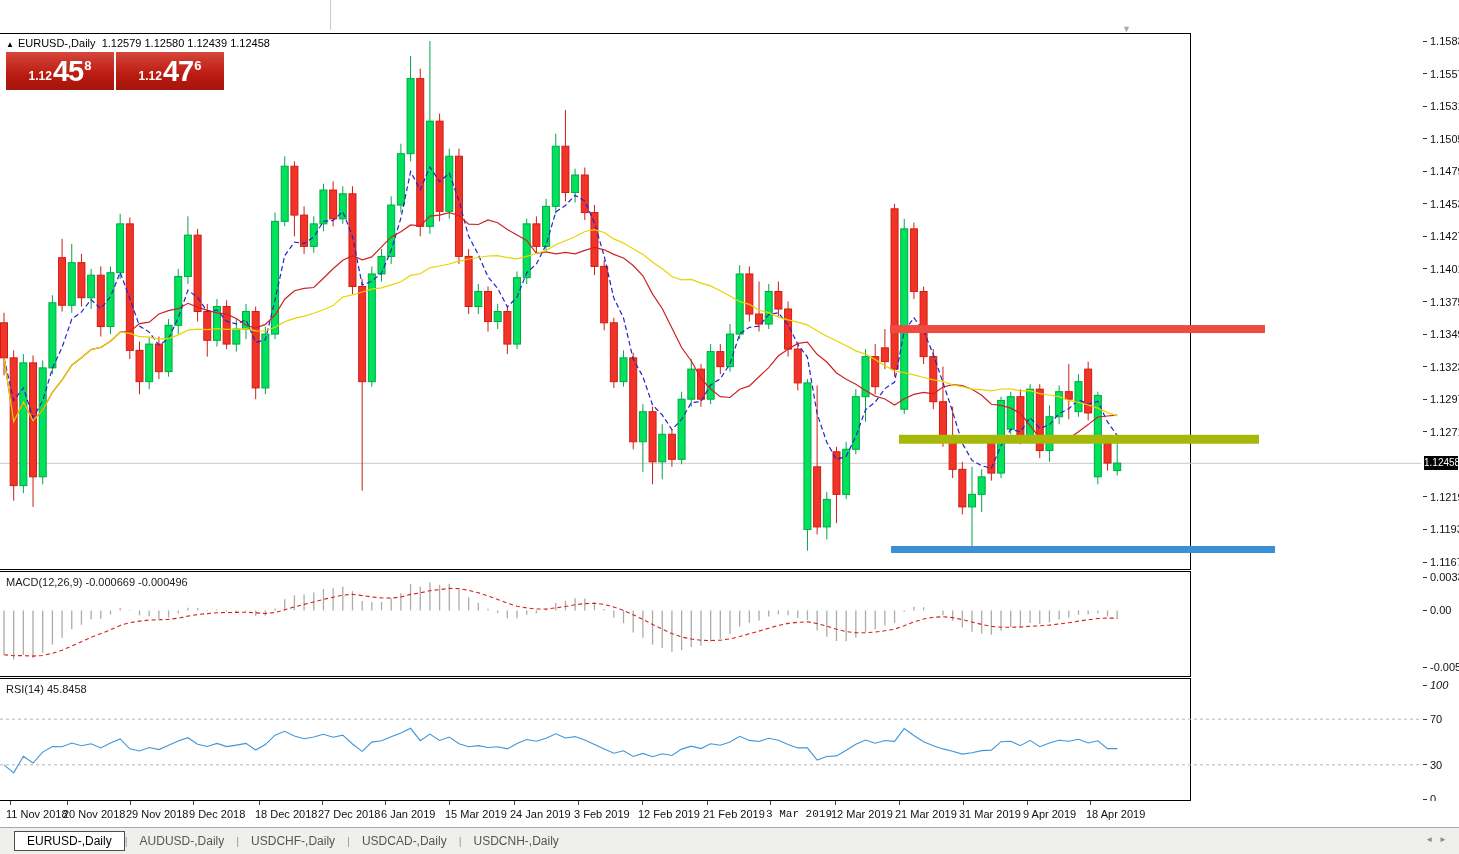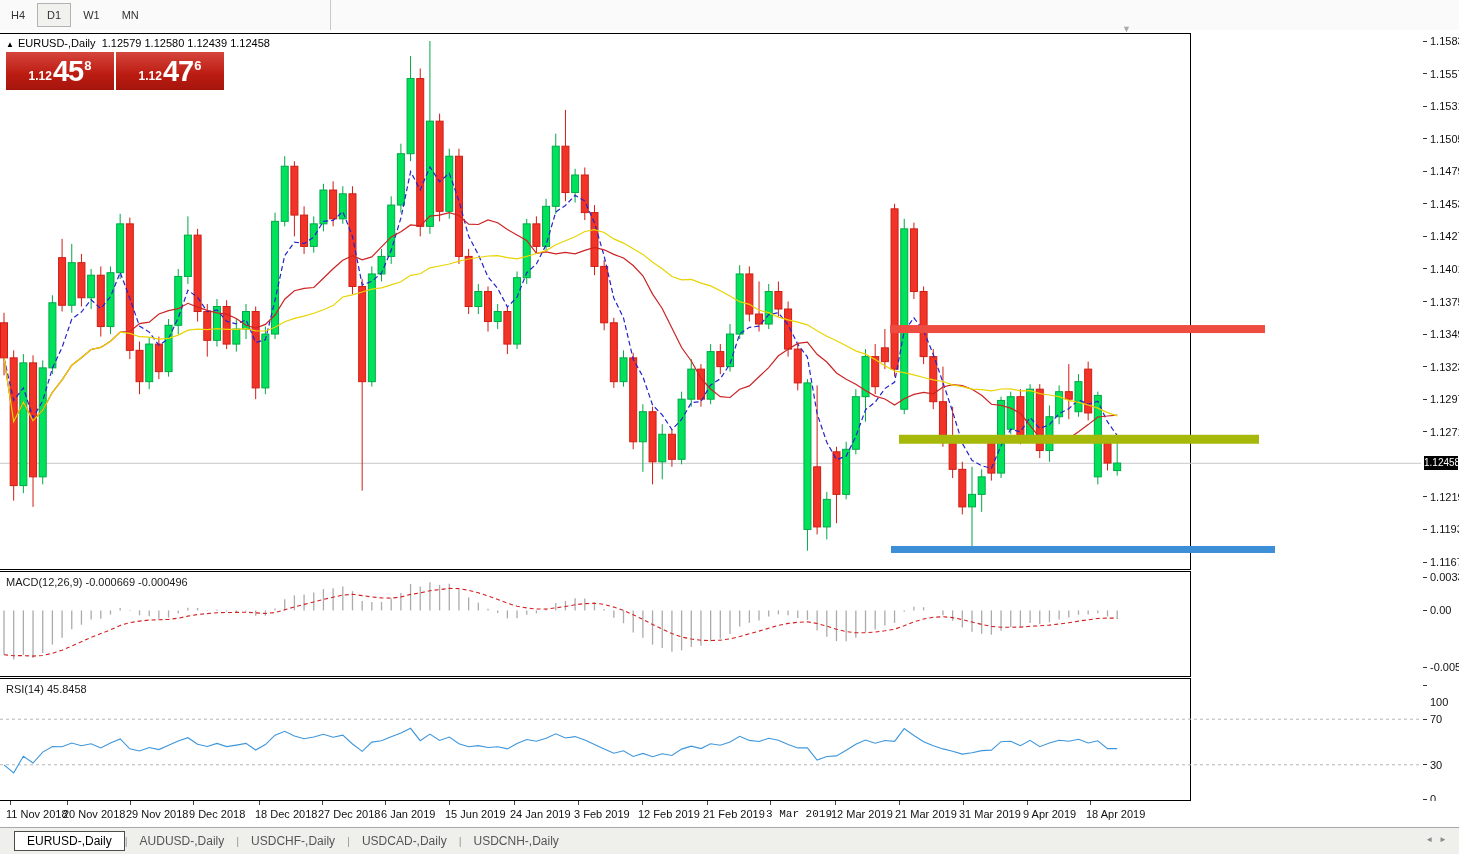--- a/index.html
+++ b/index.html
@@ -55,21 +55,20 @@
   .sym-tab{font-size:12px;color:#555;padding:3px 12px;cursor:pointer;white-space:nowrap;}
   .sym-tab.active{background:#fff;border:1px solid #4d4d4d;color:#000;margin-left:14px;padding:2px 12px;}
   .tab-sep{color:#9a9a9a;font-size:11px;}
   #tab-scroll{position:absolute;right:6px;top:7px;font-size:8px;color:#8a8a8a;letter-spacing:6px;cursor:pointer;}
 </style>
 </head>
 <body>
 
 <div id="app">
 
-  <div id="period-bar"><div class="tf-tab">H4</div><div class="tf-tab active">D1</div><div class="tf-tab">W1</div><div class="tf-tab">MN</div></div>
   <div id="tf-divider"></div>
   <div id="shift-marker">▼</div>
 
   <div id="main-pane" class="pane">
     <svg id="main-svg" width="1421" height="535">
         <line x1="0" y1="429.3105769230785" x2="1421" y2="429.3105769230785" stroke="#c8c8c8" stroke-width="1"></line>
         <g>
           <line x1="4" y1="278.7716346153847" x2="4" y2="341.3918269230784" stroke="#cf1d13" stroke-width="1"></line>
           <rect x="0.5" y="288.7908653846172" width="7" height="35.06730769230654" fill="#f23428" stroke="#cf1d13" stroke-width="1"></rect>
         </g>
@@ -729,21 +728,21 @@
   <div id="rsi-pane" class="pane">
     <div class="ind-label">RSI(14) 45.8458</div>
     <svg id="rsi-svg" width="1421" height="121">
         <line x1="0" y1="40.2" x2="1421" y2="40.2" stroke="#b5b5b5" stroke-width="1" stroke-dasharray="3,3"></line>
         <line x1="0" y1="85.8" x2="1421" y2="85.8" stroke="#b5b5b5" stroke-width="1" stroke-dasharray="3,3"></line>
         <path d="M4.0,85.8 L13.7,93.8 L23.4,77.2 L33.0,84.0 L42.7,73.1 L52.4,67.5 L62.1,67.7 L71.8,64.0 L81.4,66.8 L91.1,64.8 L100.8,69.0 L110.5,64.0 L120.2,59.9 L129.8,69.8 L139.5,72.0 L149.2,68.5 L158.9,70.6 L168.6,66.3 L178.2,62.0 L187.9,58.7 L197.6,65.2 L207.3,67.5 L217.0,64.4 L226.6,67.6 L236.3,66.1 L246.0,64.4 L255.7,71.0 L265.4,65.6 L275.0,56.2 L284.7,52.3 L294.4,57.0 L304.1,59.8 L313.8,58.0 L323.4,55.3 L333.1,58.2 L342.8,56.1 L352.5,65.0 L362.2,72.4 L371.8,63.1 L381.5,61.7 L391.2,57.8 L400.9,54.1 L410.6,49.3 L420.2,61.7 L429.9,55.1 L439.6,61.5 L449.3,58.1 L459.0,64.7 L468.6,67.7 L478.3,66.6 L488.0,68.5 L497.7,67.7 L507.4,69.9 L517.0,64.5 L526.7,60.5 L536.4,62.3 L546.1,59.2 L555.8,54.8 L565.4,59.0 L575.1,57.6 L584.8,61.1 L594.5,65.6 L604.2,70.0 L613.8,74.2 L623.5,71.8 L633.2,77.5 L642.9,74.4 L652.6,77.7 L662.2,74.7 L671.9,76.5 L681.6,70.1 L691.3,67.1 L701.0,69.6 L710.6,64.8 L720.3,66.2 L730.0,62.9 L739.7,57.3 L749.4,61.4 L759.0,62.5 L768.7,59.2 L778.4,61.2 L788.1,65.5 L797.8,68.9 L807.4,68.9 L817.1,81.0 L826.8,77.5 L836.5,76.9 L846.2,71.2 L855.8,65.2 L865.5,61.1 L875.2,64.2 L884.9,61.5 L894.6,62.4 L904.2,49.6 L913.9,56.5 L923.6,62.8 L933.3,66.8 L943.0,69.9 L952.6,72.3 L962.3,75.1 L972.0,73.7 L981.7,71.6 L991.4,71.1 L1001.0,62.7 L1010.7,62.3 L1020.4,66.7 L1030.1,61.3 L1039.8,67.7 L1049.4,64.0 L1059.1,61.3 L1068.8,62.2 L1078.5,60.2 L1088.2,64.0 L1097.8,61.8 L1107.5,69.6 L1117.2,69.6" fill="none" stroke="#3e96dc" stroke-width="1.1"></path>
       </svg>
   </div>
   <div id="rsi-axis" class="axis">
       <div class="axis-dash" style="top: 6.5px;"></div>
-      <div class="axis-label" style="top: 18px;">100</div>
+      <div class="axis-label" style="top: 1px; font-style: italic;">100</div>
       <div class="axis-dash" style="top: 40.7px;"></div>
       <div class="axis-label" style="top: 35.2px;">70</div>
       <div class="axis-dash" style="top: 86.3px;"></div>
       <div class="axis-label" style="top: 80.8px;">30</div>
       <div class="axis-dash" style="top: 120.5px;"></div>
       <div class="axis-label" style="top: 115px;">0</div>
     </div>
 
   <div id="date-axis">
       <div class="date-tick" style="left: 10px;"></div>
@@ -754,21 +753,21 @@
       <div class="date-label" style="left: 126px;">29 Nov 2018</div>
       <div class="date-tick" style="left: 193px;"></div>
       <div class="date-label" style="left: 189px;">9 Dec 2018</div>
       <div class="date-tick" style="left: 259px;"></div>
       <div class="date-label" style="left: 255px;">18 Dec 2018</div>
       <div class="date-tick" style="left: 322px;"></div>
       <div class="date-label" style="left: 318px;">27 Dec 2018</div>
       <div class="date-tick" style="left: 385px;"></div>
       <div class="date-label" style="left: 381px;">6 Jan 2019</div>
       <div class="date-tick" style="left: 449px;"></div>
-      <div class="date-label" style="left: 445px;">15 Jun 2019</div>
+      <div class="date-label" style="left: 445px;">15 Mar 2019</div>
       <div class="date-tick" style="left: 514px;"></div>
       <div class="date-label" style="left: 510px;">24 Jan 2019</div>
       <div class="date-tick" style="left: 578px;"></div>
       <div class="date-label" style="left: 574px; text-align: center;">3 Feb 2019</div>
       <div class="date-tick" style="left: 642px;"></div>
       <div class="date-label" style="left: 638px;">12 Feb 2019</div>
       <div class="date-tick" style="left: 707px;"></div>
       <div class="date-label" style="left: 703px;">21 Feb 2019</div>
       <div class="date-tick" style="left: 770px;"></div>
       <div class="date-label" style="left: 766px; font-family: Liberation Mono, monospace;">3 Mar 2019</div>

